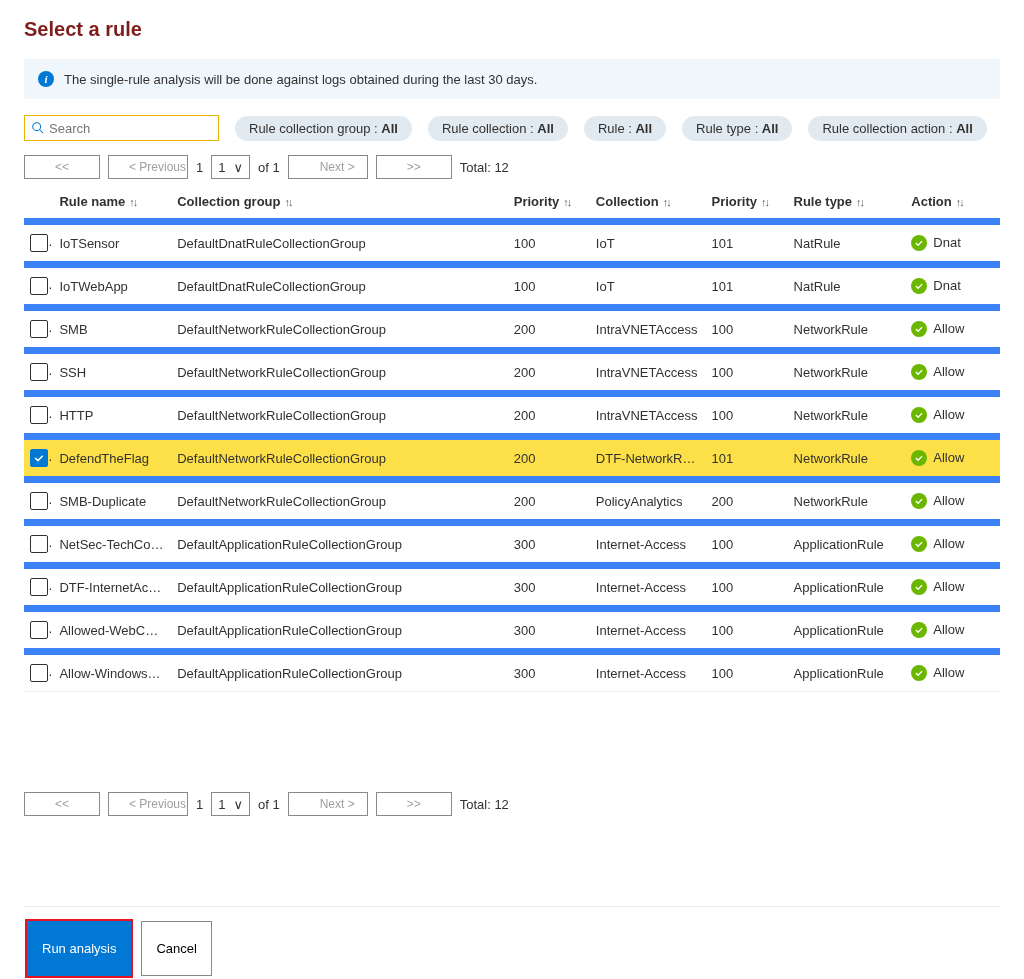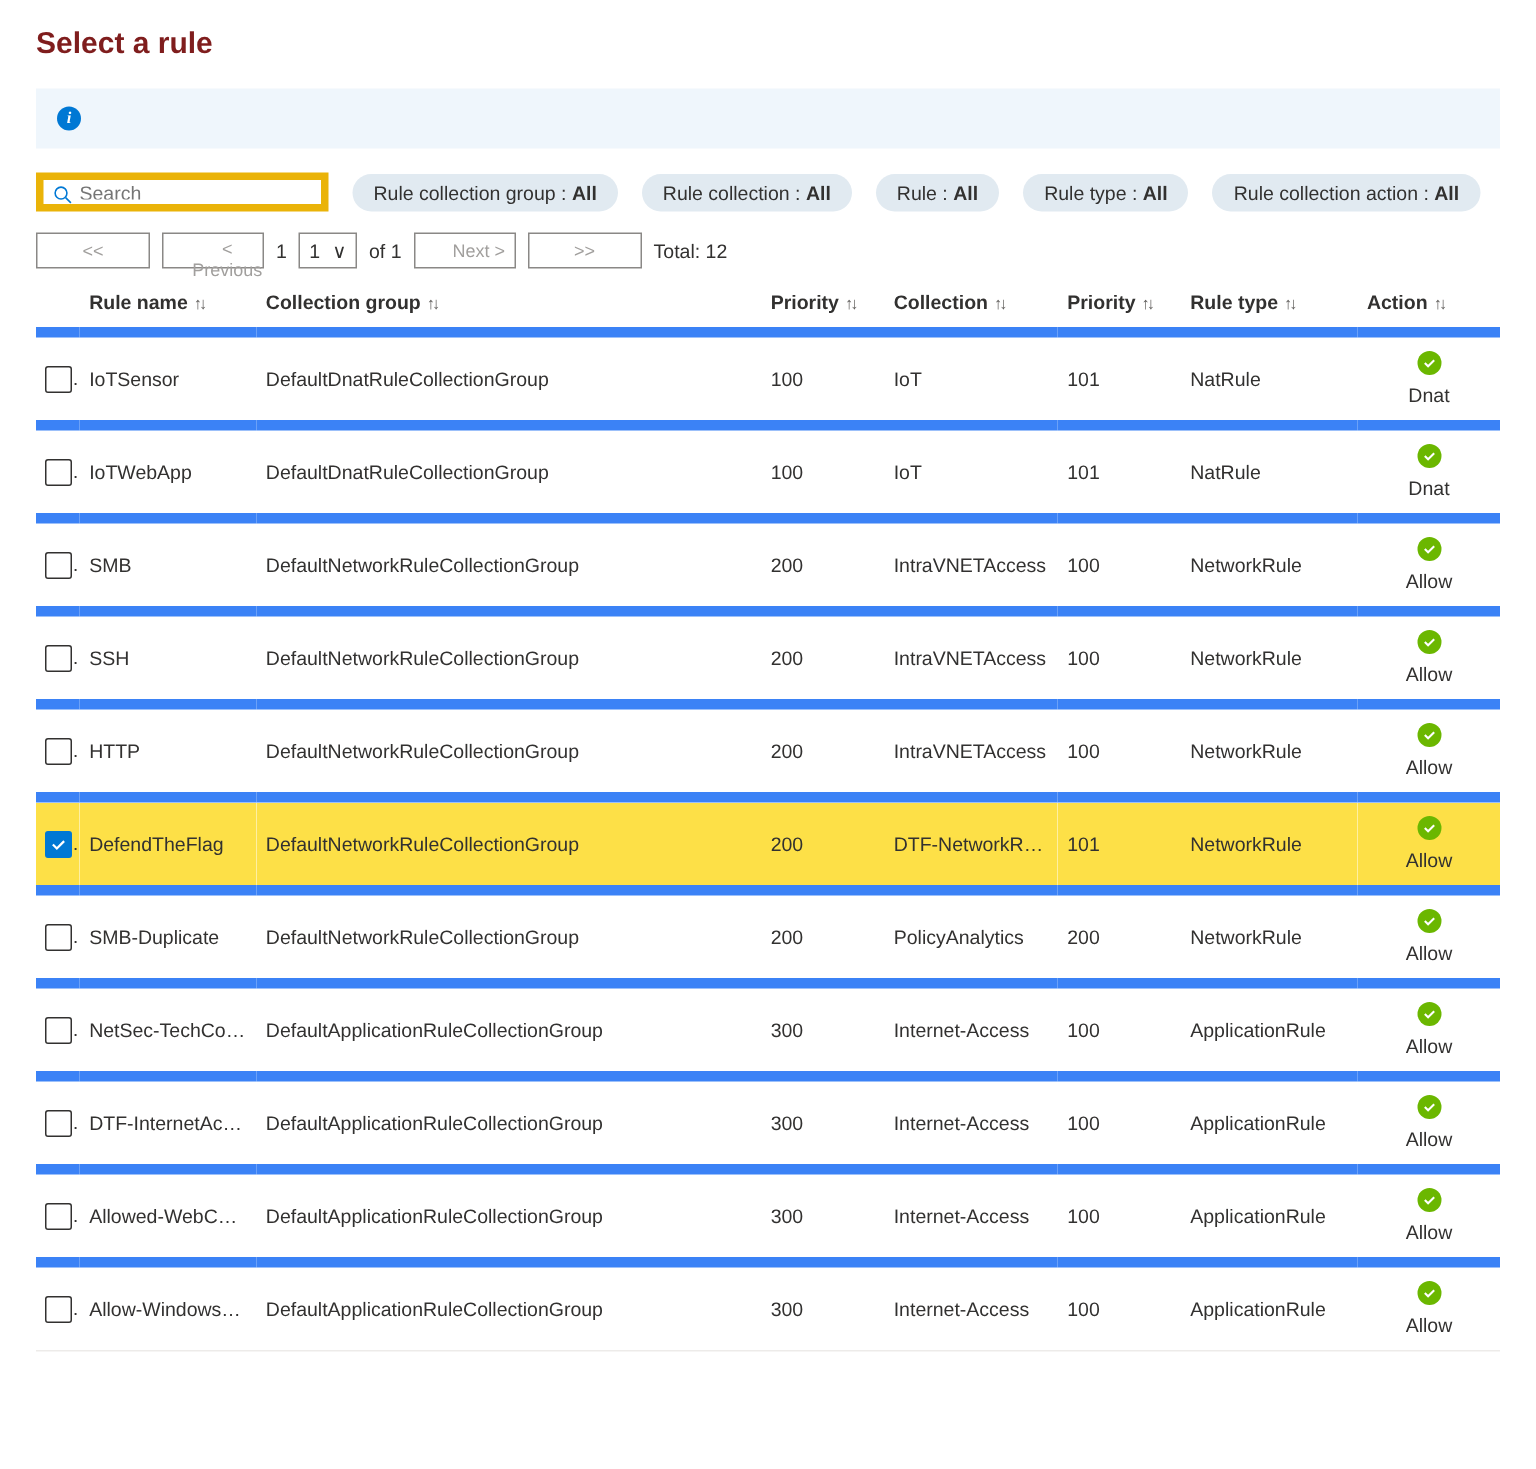--- a/index.html
+++ b/index.html
@@ -43,21 +43,22 @@
   }
   .filter-row {
     display: flex;
     align-items: center;
     gap: 16px;
     margin: 0 24px 14px 0;
     flex-wrap: wrap;
   }
   .search-box {
     display: flex;
-    border: 5px solid #eab308;
+    align-items: center;
+    border: 1px solid #eab308;
     padding: 3px 6px;
     width: 195px;
     height: 26px;
   }
   .search-box input {
     border: none;
     outline: none;
     flex: 1;
     font-size: 13px;
     font-family: inherit;
@@ -85,21 +86,21 @@
   .pager button {
     border: 1px solid #8a8886;
     background: #fff;
     padding: 3px 0;
     font-size: 12px;
     color: #a19f9d;
     cursor: default;
     height: 24px;
     font-family: inherit;
   }
-  .pager .nav-btn { width: 68px; padding-left: 19px; }
+  .pager .nav-btn { width: 80px; padding-left: 19px; }
   .pager .end-btn { width: 76px; }
   .page-select {
     border: 1px solid #8a8886;
     padding: 2px 6px;
     height: 24px;
     display: inline-flex;
     align-items: center;
     gap: 8px;
     cursor: pointer;
   }
@@ -139,21 +140,21 @@
     justify-content: center;
     background: #fff;
     vertical-align: middle;
   }
   .cbox.checked {
     background: #0078d4;
     border-color: #0078d4;
     color: #fff;
   }
   .check-svg { width: 12px; height: 12px; }
-  .action-cell { display: flex; align-items: center; gap: 6px; flex-direction: column; }
+  .action-cell { display: flex; gap: 6px; }
   .ok-circle {
     width: 16px; height: 16px;
     background: #6bb700;
     border-radius: 50%;
     display: inline-flex;
     align-items: center;
     justify-content: center;
   }
   .ok-circle svg { width: 10px; height: 10px; }
   .footer {
@@ -185,20 +186,21 @@
   }
 </style>
 </head>
 <body>
 
 <div class="panel">
   <h1>Select a rule</h1>
 
   <div class="info-banner">
     <span class="info-icon">i</span>
+    <span>The single-rule analysis will be done against logs obtained during the last 30 days.</span>
   </div>
 
   <div class="filter-row">
     <div class="search-box">
       <svg class="search-icon-svg" viewBox="0 0 16 16">
           <circle cx="6.5" cy="6.5" r="4.5" fill="none" stroke="#0078d4" stroke-width="1.2"></circle>
           <line x1="10" y1="10" x2="14" y2="14" stroke="#0078d4" stroke-width="1.2"></line>
         </svg>
       <input type="text" placeholder="Search" style="">
     </div>

